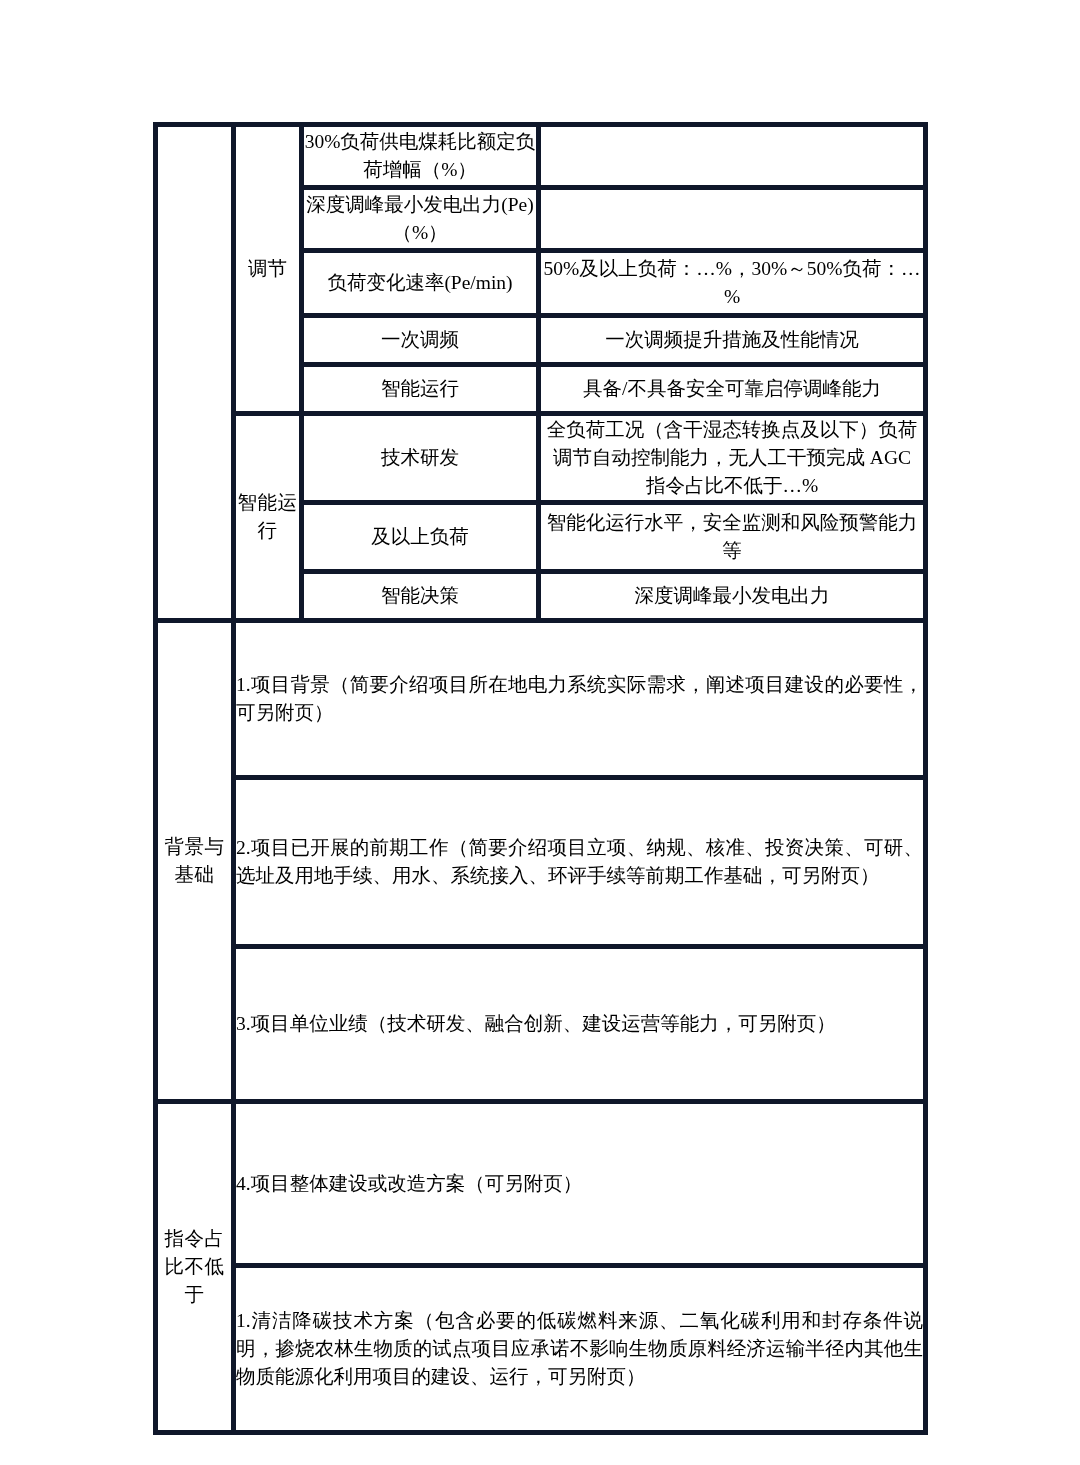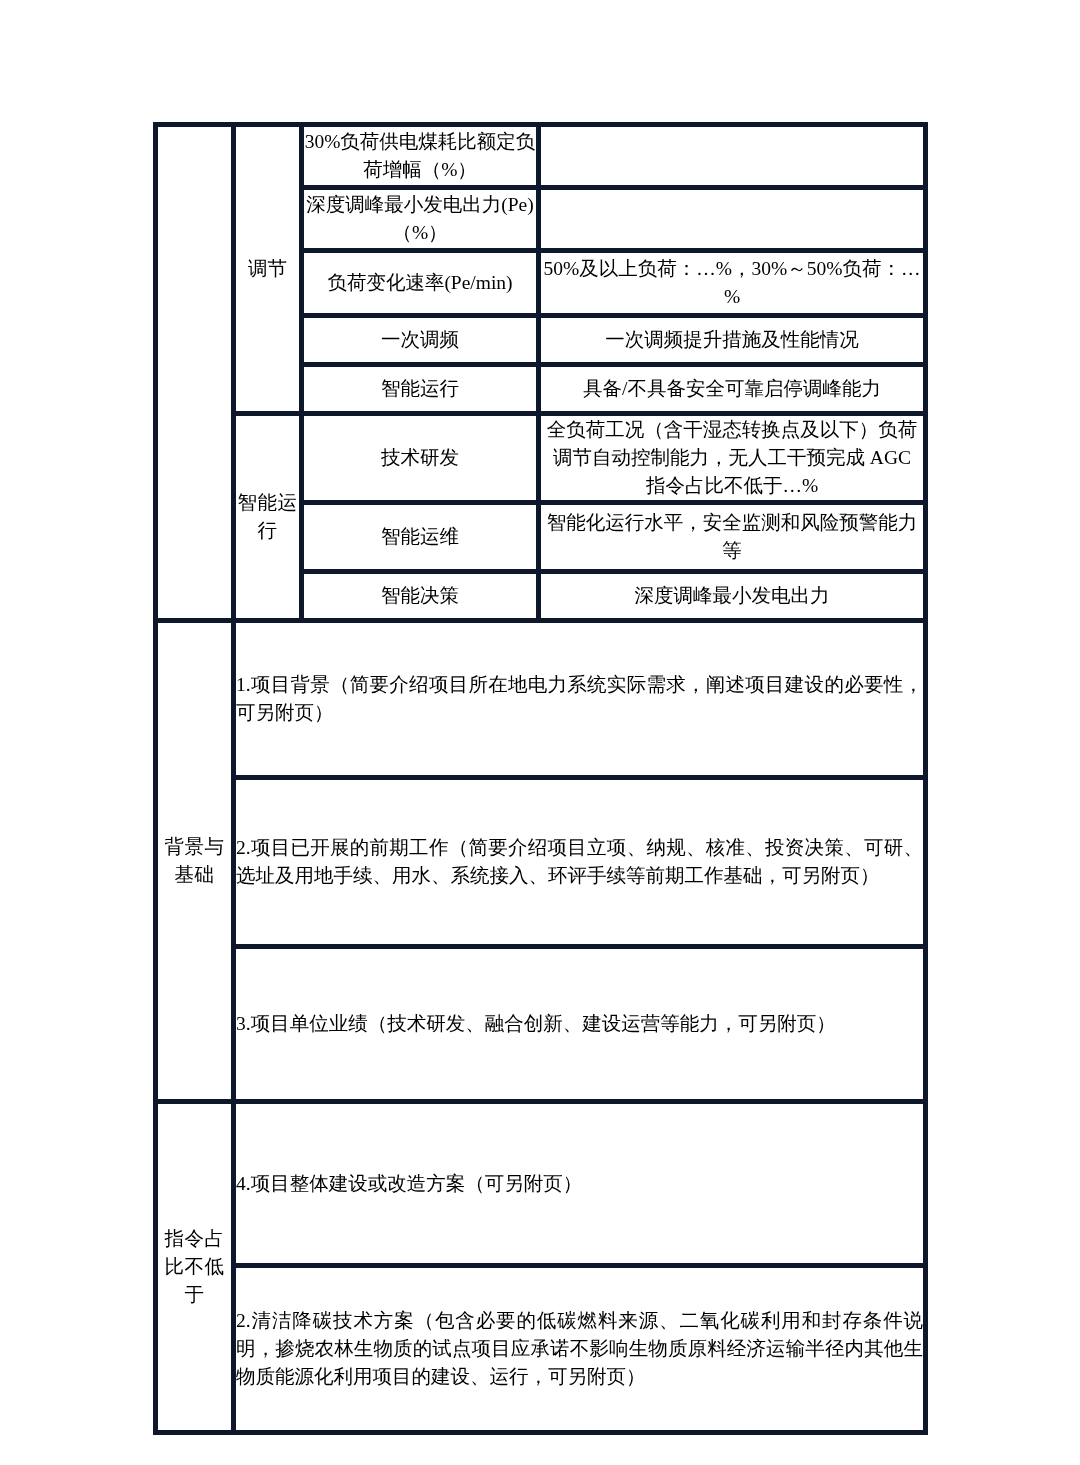--- a/index.html
+++ b/index.html
@@ -119,21 +119,21 @@
         <td class="c-center">具备/不具备安全可靠启停调峰能力</td>
       </tr>
 
       <tr>
         <td class="c-vert nowrap-narrow" rowspan="3">智能运行</td>
         <td class="c-center" style="height:84px">技术研发</td>
         <td class="c-center">全负荷工况（含干湿态转换点及以下）负荷调节自动控制能力，无人工干预完成 AGC 指令占比不低于…%</td>
       </tr>
 
       <tr>
-        <td class="c-center" style="height:64px">智能运维</td>
+        <td class="c-center" style="height:64px">及以上负荷</td>
         <td class="c-center">智能化运行水平，安全监测和风险预警能力等</td>
       </tr>
 
       <tr>
         <td class="c-center" style="height:44px">智能决策</td>
         <td class="c-center">深度调峰最小发电出力</td>
       </tr>
 
       <tr>
         <td class="c-vert nowrap-narrow" rowspan="3">背景与基础</td>
@@ -147,19 +147,19 @@
       <tr>
         <td class="c-body" colspan="3" style="height:150px">3.项目单位业绩（技术研发、融合创新、建设运营等能力，可另附页）</td>
       </tr>
 
       <tr>
         <td class="c-vert nowrap-narrow" rowspan="2">指令占比不低于</td>
         <td class="c-body" colspan="3" style="height:159px">4.项目整体建设或改造方案（可另附页）</td>
       </tr>
 
       <tr>
-        <td class="c-body" colspan="3" style="height:162px">2.清洁降碳技术方案（包含必要的低碳燃料来源、二氧化碳利用和封存条件说明，掺烧农林生物质的试点项目应承诺不影响生物质原料经济运输半径内其他生物质能源化利用项目的建设、运行，可另附页）</td>
+        <td class="c-body" colspan="3" style="height:162px">1.清洁降碳技术方案（包含必要的低碳燃料来源、二氧化碳利用和封存条件说明，掺烧农林生物质的试点项目应承诺不影响生物质原料经济运输半径内其他生物质能源化利用项目的建设、运行，可另附页）</td>
       </tr>
 
     </tbody>
   </table>
 
 </div>
 
 </body></html>

